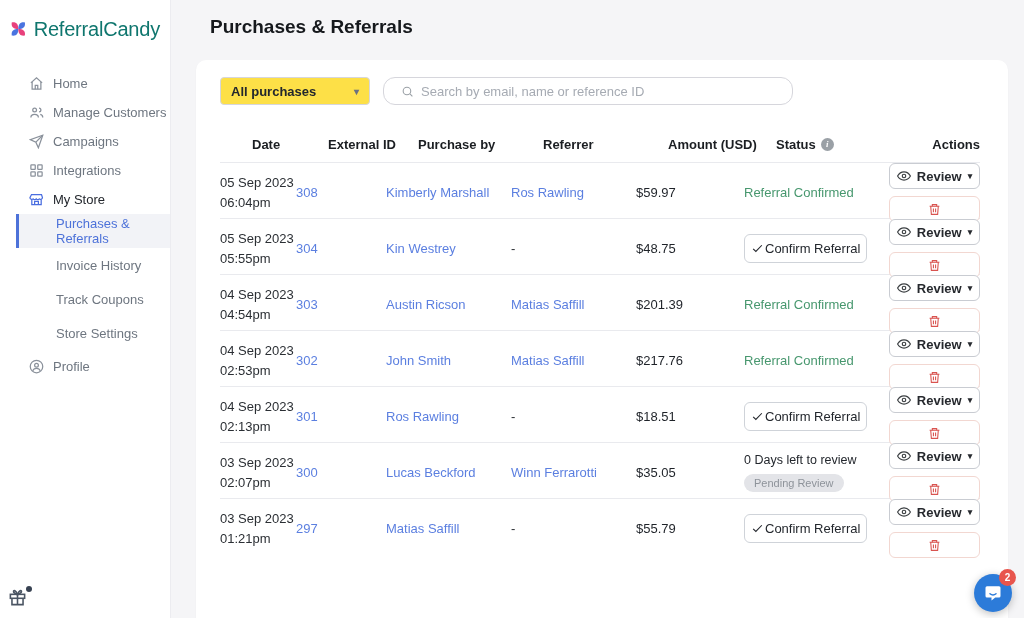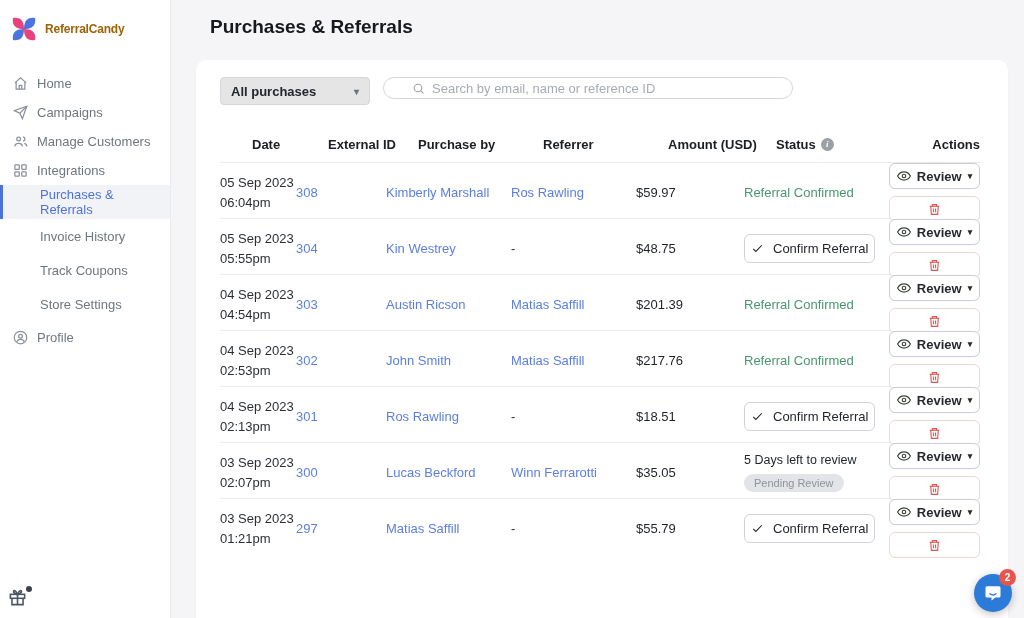--- a/index.html
+++ b/index.html
@@ -2,61 +2,61 @@
 <html><head>
 <meta charset="utf-8">
 <style>
   * { box-sizing: border-box; margin: 0; padding: 0; }
   html,body { width:1024px; height:618px; overflow:hidden; font-family:"Liberation Sans", sans-serif; background:#f5f5f7; }
 
   
   .sidebar { position:fixed; left:0; top:0; width:171px; height:618px; background:#fff; border-right:1px solid #ececf0; z-index:5; }
   .logo { display:flex; align-items:center; gap:7px; padding:15px 10px 10px 10px; }
   .logo svg { width:28px; height:28px; }
-  .logo-text { font-size:12px; font-weight:bold; color:#a16207; letter-spacing:-0.2px; }
-  .nav { margin-top:16px; }
+  .logo-text { font-size:20px; font-weight:normal; color:#0f766e; letter-spacing:-0.2px; }
+  .nav { margin-top:16px;padding-left:16px; }
   .nav-item { display:flex; align-items:center; gap:9px; height:29px; padding-left:13px; font-size:13px; color:#6e7680; cursor:pointer; }
   .nav-item svg { width:15px; height:15px; flex:0 0 auto; stroke:#8a919b; }
   .nav-item.section-active { color:#23272d; }
   .nav-item.section-active svg { stroke:#4a6ee0; }
   .sub-nav { }
   .sub-item { display:flex; align-items:center; height:34px; padding-left:40px; font-size:13px; color:#6e7680; cursor:pointer; position:relative; }
   .sub-item.active { background:#f2f3f7; color:#4d72d9; }
   .sub-item.active::before { content:""; position:absolute; left:0; top:0; bottom:0; width:3px; background:#4d72d9; }
   .profile-item { margin-top:2px; }
   .whats-new { position:fixed; left:8px; bottom:6px; width:26px; height:24px; cursor:pointer; }
   .whats-new svg { width:19px; height:19px; stroke:#4b5563; }
   .wn-dot { position:absolute; right:2px; top:-2px; width:6px; height:6px; border-radius:50%; background:#374151; }
 
   
   .main { position:absolute; left:171px; top:0; right:0; bottom:0; }
   .page-title { font-size:19px; font-weight:bold; color:#16191d; padding:16px 0 0 39px; }
   .card { position:absolute; left:25px; top:60px; width:812px; height:640px; background:#fff; border-radius:10px; box-shadow:0 1px 2px rgba(0,0,0,0.04); padding:17px 28px 0 24px; }
 
   .filter-bar { display:flex; gap:13px; }
-  .select { width:150px; height:28px; border:1px solid #d6d6dc; border-radius:4px; background:#e5e5e5; display:flex; align-items:center; justify-content:space-between; padding:0 10px; font-size:13px; font-weight:bold; color:#23272d; cursor:pointer; }
+  .select { width:150px; height:28px; border:1px solid #d6d6dc; border-radius:4px; background:#fde047; display:flex; align-items:center; justify-content:space-between; padding:0 10px; font-size:13px; font-weight:bold; color:#23272d; cursor:pointer; }
   .select .caret { color:#6b7280; font-size:10px; }
-  .search-box { width:410px; height:22px; border:1px solid #d6d6dc; border-radius:12px; background:#fff; display:flex; align-items:center; gap:7px; padding:0 28px; }
+  .search-box { width:410px; height:28px; border:1px solid #d6d6dc; border-radius:12px; background:#fff; display:flex; align-items:center; gap:7px; padding:0 17px; }
   .search-box svg { width:13px; height:13px; flex:0 0 auto; }
   .search-box input { border:none; outline:none; flex:1; font-size:13px; color:#23272d; font-family:"Liberation Sans",sans-serif; }
   .search-box input::placeholder { color:#a6abb3; }
 
   
   .table { margin-top:21px; }
   .thead, .trow { display:grid; grid-template-columns:76px 90px 125px 125px 108px 135px 1fr; align-items:center; }
   .thead { height:36px; font-size:13px; font-weight:bold; color:#1b1e22;margin-left:32px; }
   .thead .th-actions { text-align:right; }
   .th-status { display:flex; align-items:center; gap:5px; }
   .info-dot { width:13px; height:13px; border-radius:50%; background:#9aa0a6; color:#fff; font-size:9px; font-weight:bold; display:inline-flex; align-items:center; justify-content:center; font-style:italic; font-family:"Liberation Serif",serif; }
   .trow { height:56px; border-top:1px solid #e9eaee; font-size:13px; color:#2b2f34; }
   .date-cell div { line-height:1.5; }
   .link { color:#5b7fe0; text-decoration:none; cursor:pointer; }
   .amount { color:#1f2329; }
   .status-green { color:#47976e; }
-  .confirm-btn { display:inline-flex; align-items:center; gap:9px; height:29px; padding:0 6px; background:#fff; border:1px solid #cfd3d9; border-radius:6px; font-size:13px; color:#23272d; font-family:"Liberation Sans",sans-serif; cursor:pointer; }
+  .confirm-btn { display:inline-flex; align-items:center; gap:1px; height:29px; padding:0 6px; background:#fff; border:1px solid #cfd3d9; border-radius:6px; font-size:13px; color:#23272d; font-family:"Liberation Sans",sans-serif; cursor:pointer; }
   .confirm-btn svg { width:13px; height:13px; }
   .pending-text { font-size:12.5px; color:#23272d; }
   .pending-badge { display:inline-block; margin-top:7px; background:#e3e4e8; color:#8e939a; font-size:11px; padding:3px 10px; border-radius:10px; }
   .actions-cell { display:flex; flex-direction:column; align-items:flex-end; gap:7px; }
   .review-btn { width:91px; height:26px; display:inline-flex; align-items:center; justify-content:center; gap:6px; background:#fff; border:1px solid #c9ccd2; border-radius:6px; font-size:13px; font-weight:bold; color:#26292e; font-family:"Liberation Sans",sans-serif; cursor:pointer; }
   .review-btn svg { width:14px; height:14px; }
   .review-btn .caret { font-size:9px; color:#26292e; }
   .delete-btn { width:91px; height:26px; display:inline-flex; align-items:center; justify-content:center; background:#fff; border:1px solid #f2d7d1; border-radius:6px; cursor:pointer; }
   .delete-btn svg { width:13px; height:13px; }
 
@@ -83,42 +83,50 @@
     <div class="nav-item">
       <svg viewBox="0 0 24 24" fill="none" stroke-width="2">
           <path d="M3 11l9-8 9 8"></path>
           <path d="M5 9v12h14V9"></path>
           <path d="M10 21v-6h4v6"></path>
         </svg>
       <span>Home</span>
     </div>
     <div class="nav-item">
       <svg viewBox="0 0 24 24" fill="none" stroke-width="2">
-          <path d="M22 2L11 13"></path>
-          <path d="M22 2L15 22l-4-9-9-4 20-7z"></path>
-        </svg>
-      <span>Campaigns</span>
-    </div>
-    <div class="nav-item">
-      <svg viewBox="0 0 24 24" fill="none" stroke-width="2">
           <circle cx="9" cy="8" r="3"></circle>
           <path d="M3 20c0-3.5 2.5-5 6-5s6 1.5 6 5"></path>
           <path d="M16 5a3 3 0 010 6"></path>
           <path d="M18 15c2.5.5 4 2 4 5"></path>
         </svg>
       <span>Manage Customers</span>
     </div>
     <div class="nav-item">
       <svg viewBox="0 0 24 24" fill="none" stroke-width="2">
+          <path d="M22 2L11 13"></path>
+          <path d="M22 2L15 22l-4-9-9-4 20-7z"></path>
+        </svg>
+      <span>Campaigns</span>
+    </div>
+    <div class="nav-item">
+      <svg viewBox="0 0 24 24" fill="none" stroke-width="2">
           <rect x="3" y="3" width="7" height="7" rx="1"></rect>
           <rect x="14" y="3" width="7" height="7" rx="1"></rect>
           <rect x="3" y="14" width="7" height="7" rx="1"></rect>
           <rect x="14" y="14" width="7" height="7" rx="1"></rect>
         </svg>
       <span>Integrations</span>
+    </div>
+    <div class="nav-item section-active">
+      <svg viewBox="0 0 24 24" fill="none" stroke-width="2">
+          <path d="M4 4h16l1.5 5a3 3 0 01-5 2 3 3 0 01-5 0 3 3 0 01-5 0 3 3 0 01-5-2L4 4z"></path>
+          <path d="M4.5 12v8h15v-8"></path>
+          <path d="M9 20v-5h6v5"></path>
+        </svg>
+      <span>My Store</span>
     </div>
 
     <div class="sub-nav">
       <div class="sub-item active">
         <span>Purchases &amp; Referrals</span>
       </div>
       <div class="sub-item">
         <span>Invoice History</span>
       </div>
       <div class="sub-item">
@@ -340,21 +348,21 @@
           </div>
           <div class="trow">
             <div class="date-cell">
               <div>03 Sep 2023</div>
               <div>02:07pm</div>
             </div>
             <div><a class="link">300</a></div>
             <div><a class="link">Lucas Beckford</a></div>
             <div><a class="link">Winn Ferrarotti</a></div>
             <div class="amount">$35.05</div>
-            <div><div class="pending-text">5 Days left to review</div><span class="pending-badge">Pending Review</span></div>
+            <div><div class="pending-text">0 Days left to review</div><span class="pending-badge">Pending Review</span></div>
             <div class="actions-cell">
               <button class="review-btn">
                 <svg viewBox="0 0 24 24" fill="none" stroke="#3c4043" stroke-width="2">
                   <path d="M1 12s4-7 11-7 11 7 11 7-4 7-11 7-11-7-11-7z"></path>
                   <circle cx="12" cy="12" r="3"></circle>
                 </svg>
                 <span>Review</span>
                 <span class="caret">▾</span>
               </button>
               <button class="delete-btn">

